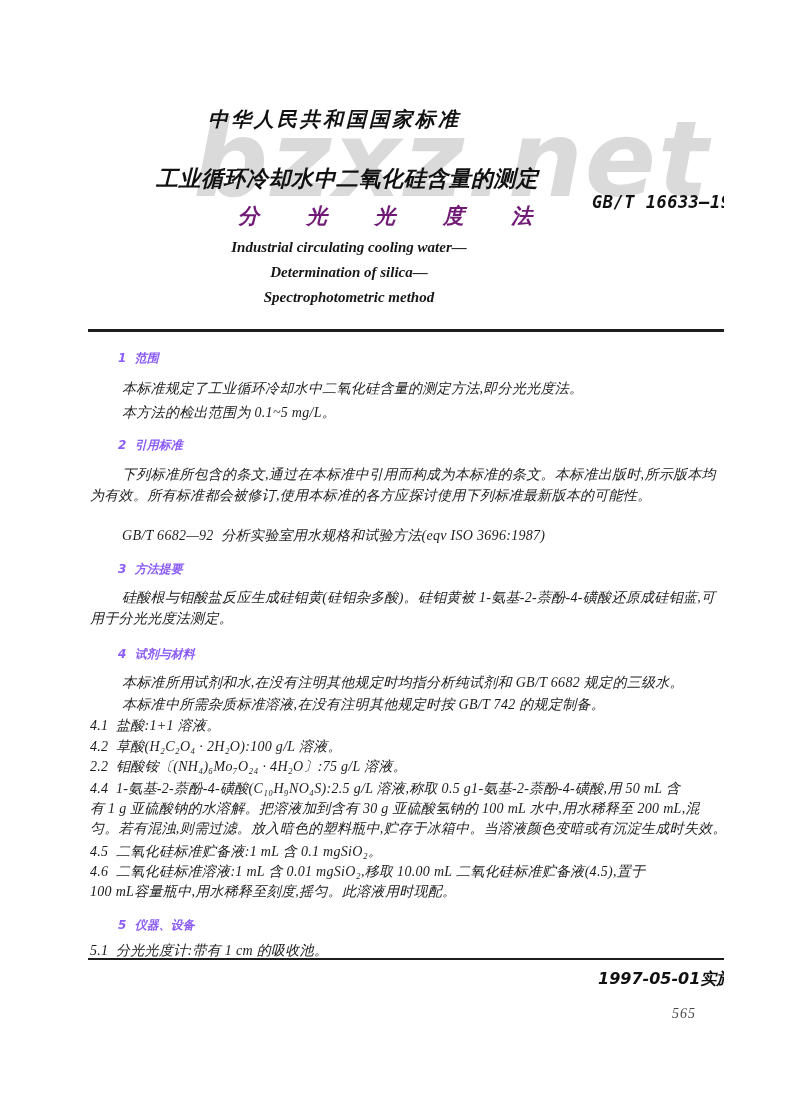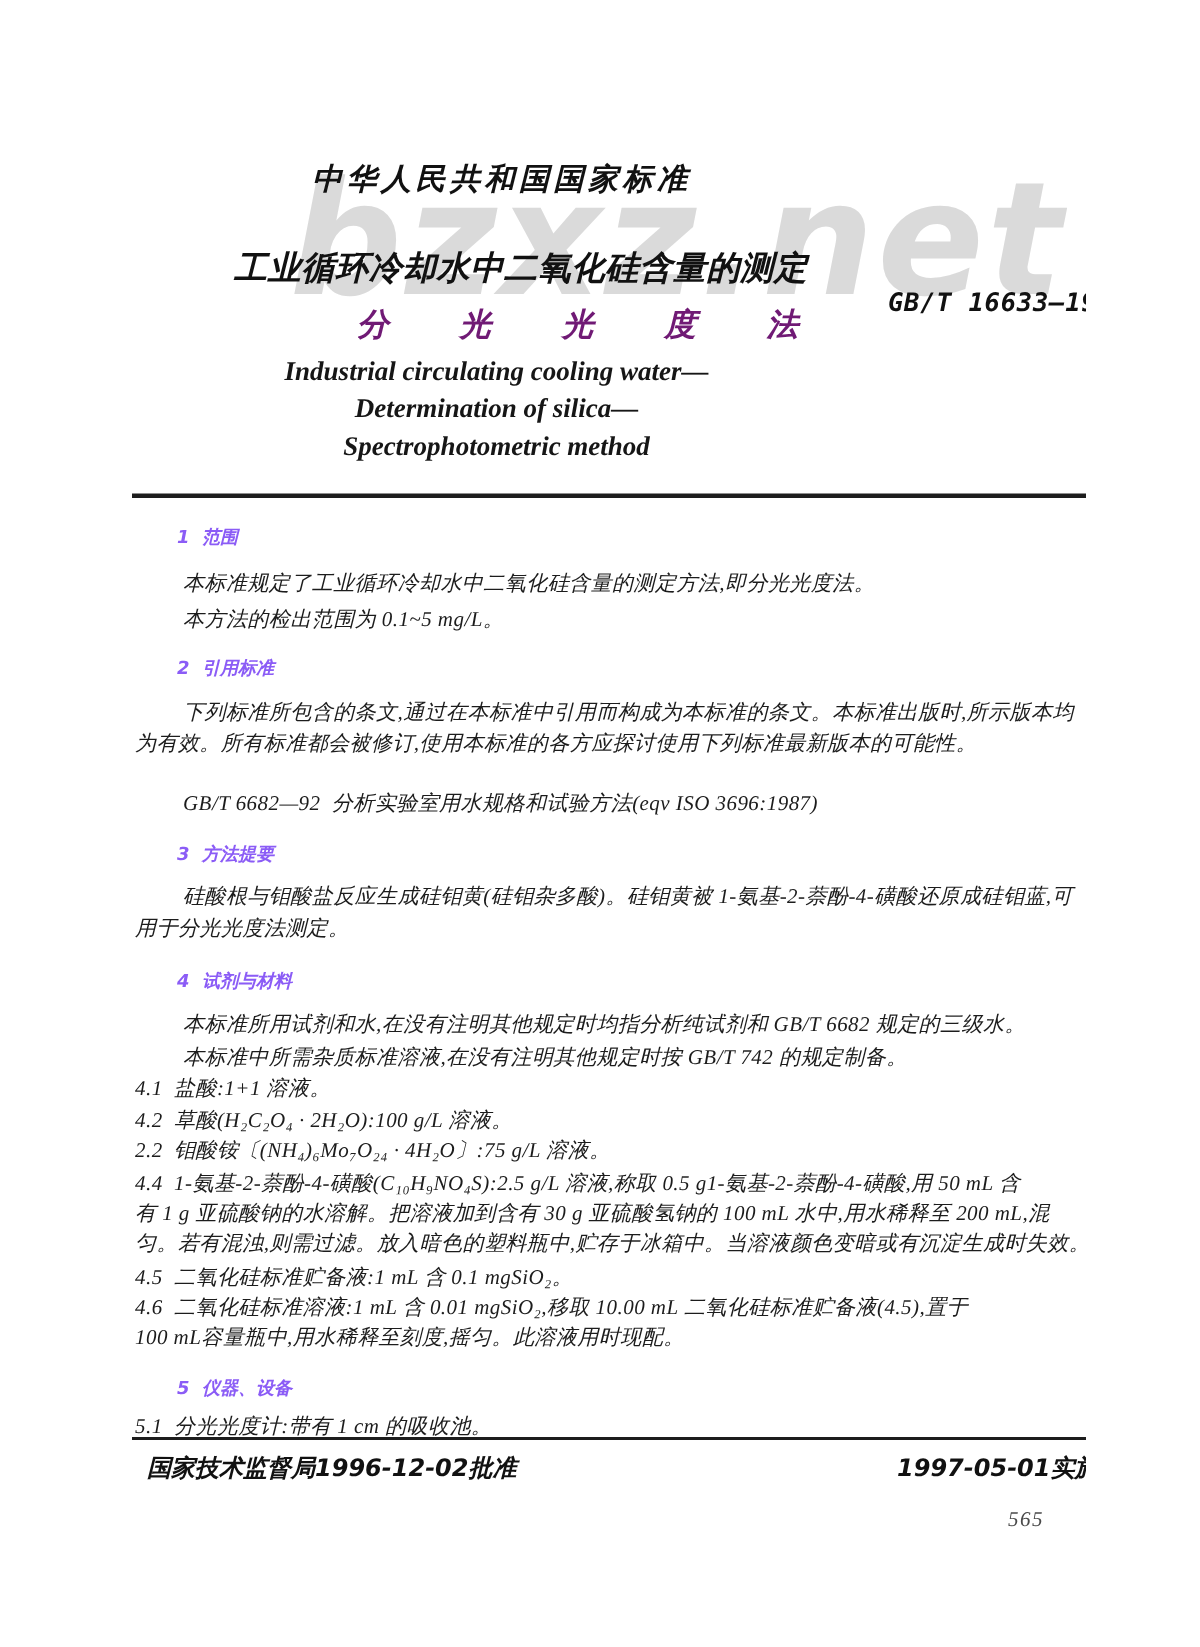--- a/index.html
+++ b/index.html
@@ -27,22 +27,22 @@
     position:absolute;left:238px;top:202px;z-index:1;
     font-family:"DejaVu Sans","Liberation Sans",sans-serif;
     font-weight:bold;font-size:21px;letter-spacing:20px;color:#701a75;
   }
   .hdr-code{
     position:absolute;left:564px;top:192px;z-index:1;
     font-family:"DejaVu Sans Mono","Liberation Mono",monospace;
     font-weight:bold;font-size:17px;letter-spacing:0.5px;color:#111;white-space:pre;margin-left:28px;
   }
   .hdr-en{
-    position:absolute;left:86px;top:235px;width:490px;z-index:1;
-    text-align:center;font-weight:bold;font-size:18px;line-height:25px;color:#161616;
+    position:absolute;left:104px;top:235px;width:490px;z-index:1;
+    text-align:center;font-weight:bold;font-size:15px;line-height:25px;color:#161616;
   }
   .rule{position:absolute;left:88px;width:657px;height:3px;background:#1d1d1d;z-index:1;}
   .rule-top{top:329px;}
   .rule-bottom{top:958px;height:2px;}
   .h{
     position:absolute;left:90px;z-index:1;
     font-family:"DejaVu Sans","Liberation Sans",sans-serif;
     font-weight:bold;font-size:12px;color:#8b5cf6;white-space:pre;margin-left:28px;
   }
   .ln{
@@ -108,17 +108,16 @@
   <div class="ln" style="top:800px">有 1 g 亚硫酸钠的水溶解。把溶液加到含有 30 g 亚硫酸氢钠的 100 mL 水中,用水稀释至 200 mL,混</div>
   <div class="ln" style="top:820px">匀。若有混浊,则需过滤。放入暗色的塑料瓶中,贮存于冰箱中。当溶液颜色变暗或有沉淀生成时失效。</div>
   <div class="ln" style="top:843px">4.5  二氧化硅标准贮备液:1 mL 含 0.1 mgSiO₂。</div>
   <div class="ln" style="top:863px">4.6  二氧化硅标准溶液:1 mL 含 0.01 mgSiO₂,移取 10.00 mL 二氧化硅标准贮备液(4.5),置于</div>
   <div class="ln" style="top:883px">100 mL容量瓶中,用水稀释至刻度,摇匀。此溶液用时现配。</div>
 
   <div class="h" style="top:917px">5  仪器、设备</div>
   <div class="ln" style="top:942px">5.1  分光光度计:带有 1 cm 的吸收池。</div>
 
   <div class="rule rule-bottom"></div>
-  <div class="ft-left">国家技术监督局1996-12-02批准</div>
   <div class="ft-right">1997-05-01实施</div>
   <div class="pgnum">565</div>
 
 </div>
 
 </body></html>

